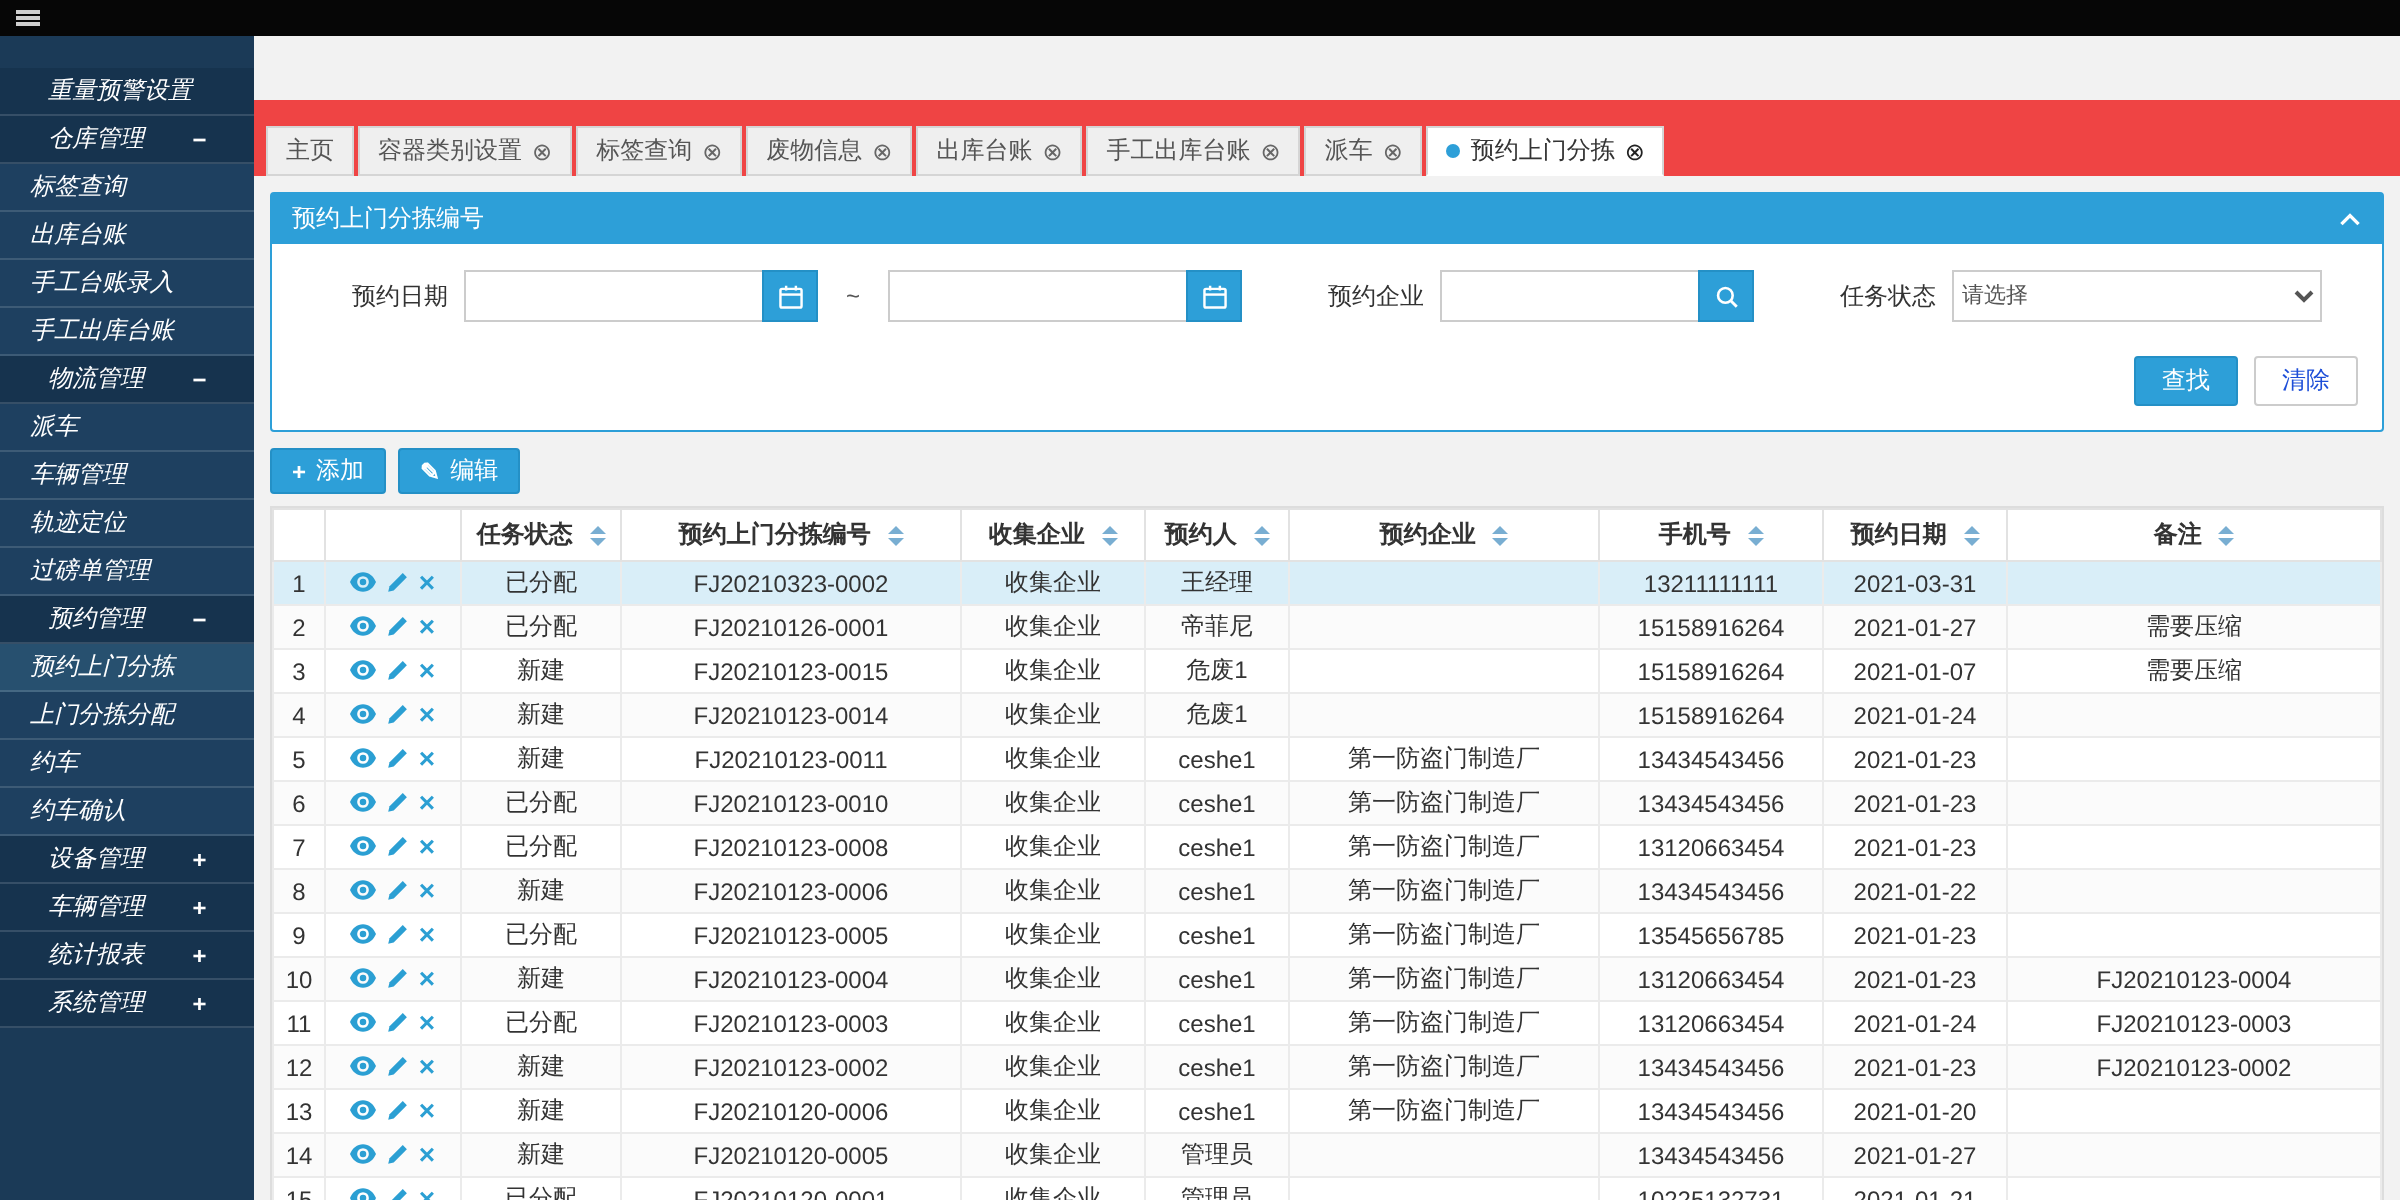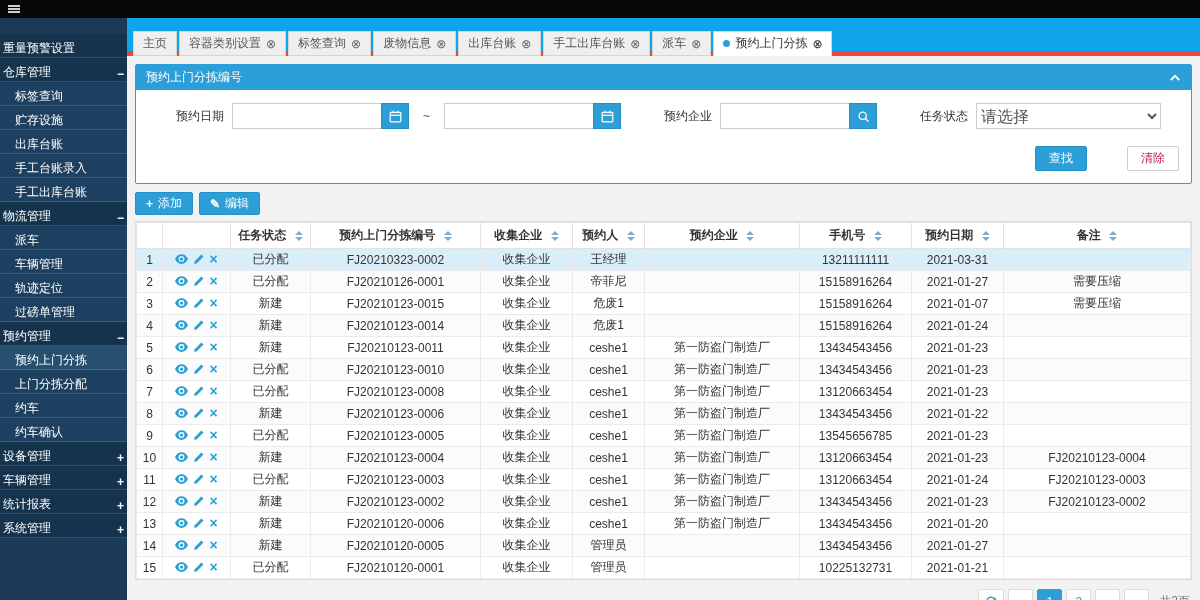--- a/index.html
+++ b/index.html
@@ -8,31 +8,31 @@
           font-family:"Liberation Sans",sans-serif;font-size:12px;color:#333;}
 
   
   .topbar{position:absolute;top:0;left:0;right:0;height:18px;background:#060606;z-index:10;
           display:flex;align-items:center;padding:0 8px;}
   .menu-glyph{width:12px;height:8px;border-top:2px solid #cfcfcf;border-bottom:2px solid #cfcfcf;position:relative;}
   .menu-glyph:after{content:"";position:absolute;left:0;right:0;top:1px;height:2px;background:#cfcfcf;}
 
   
   .sidebar{position:absolute;top:18px;left:0;bottom:0;width:127px;background:#1b3a57;padding-top:16px;}
-  .side-item{height:24px;display:flex;align-items:flex-end;justify-content:space-between;
-             padding:0 3px;color:#fff;border-bottom:1px solid rgba(255,255,255,.14);cursor:pointer;}
+  .side-item{height:24px;display:flex;align-items:center;justify-content:space-between;
+             padding:0 24px;color:#fff;border-bottom:1px solid rgba(255,255,255,.14);cursor:pointer;font-style:italic;}
   .side-item.sub{padding-left:15px;background:#1e4060;}
   .side-item.group{background:#16334e;}
   .side-item.active{background:#27506f;}
   .side-toggle{font-weight:bold;color:#fff;font-size:12px;}
 
   
   .main{position:absolute;top:18px;left:127px;right:0;bottom:0;background:#f2f2f2;}
-  .tabbar{background:#0ea5e9;padding:13px 6px 0 6px;border-bottom:5px solid #ef4444;
-          display:flex;gap:2px;height:38px;}
+  .tabbar{background:#ef4444;padding:13px 6px 0 6px;border-bottom:5px solid #ef4444;
+          display:flex;gap:2px;height:38px;margin-top:32px;}
   .tab{height:25px;display:flex;align-items:center;gap:5px;padding:0 9px;background:#efefef;
        border:1px solid #d5d5d5;color:#555;cursor:pointer;white-space:nowrap;margin-bottom:-1px;}
   .tab.active{background:#fff;border-bottom-color:#fff;color:#333;}
   .tab-dot{width:7px;height:7px;border-radius:50%;background:#2d9fd8;flex:0 0 auto;}
   .tab-close{color:#666;font-size:12px;line-height:1;}
   .tab.active .tab-close{color:#222;}
 
   .content{padding:8px;}
 
   
@@ -41,27 +41,27 @@
               justify-content:space-between;padding:0 10px;}
   .chevron{display:flex;align-items:center;cursor:pointer;}
   .panel-body{display:flex;align-items:center;padding:13px 30px 11px 30px;justify-content:space-between;}
   .fg{display:flex;align-items:center;}
   .f-label{min-width:58px;text-align:right;margin-right:8px;color:#333;}
   .tin{height:26px;border:1px solid #ccc;padding:0 6px;font-size:12px;width:150px;outline:none;
        font-family:"Liberation Sans",sans-serif;}
   .ibtn{width:28px;height:26px;background:#2d9fd8;border:1px solid #2490c6;color:#fff;cursor:pointer;
         display:flex;align-items:center;justify-content:center;margin-left:-1px;}
   .range-sep{margin:0 14px;color:#555;}
-  .tsel{height:26px;width:185px;border:1px solid #ccc;font-size:16px;color:#555;background:#fff;
+  .tsel{height:26px;width:185px;border:1px solid #ccc;font-size:11px;color:#555;background:#fff;
         font-family:"Liberation Sans",sans-serif;}
   .panel-actions{display:flex;justify-content:flex-end;gap:8px;padding:6px 12px 12px 12px;}
   .btn{height:25px;padding:0 13px;font-size:12px;border-radius:2px;cursor:pointer;
-       font-family:"Liberation Sans",sans-serif;margin-left:32px;}
+       font-family:"Liberation Sans",sans-serif;}
   .btn-primary{background:#2d9fd8;color:#fff;border:1px solid #2490c6;}
-  .btn-default{background:#fff;color:#be185d;border:1px solid #ccc;}
+  .btn-default{background:#fff;color:#1d4ed8;border:1px solid #ccc;}
 
   
   .toolbar{display:flex;gap:6px;margin:8px 0 6px 0;}
   .btn-sm{height:23px;padding:0 10px;background:#2d9fd8;color:#fff;border:1px solid #2490c6;
           border-radius:2px;display:flex;align-items:center;gap:5px;font-size:12px;cursor:pointer;
           font-family:"Liberation Sans",sans-serif;}
   .btn-sm .ic{font-weight:bold;}
 
   
   .tablewrap{background:#fff;border:1px solid #ddd;}
@@ -106,24 +106,20 @@
       <div class="side-item group">
         <span>仓库管理</span>
         <span class="side-toggle">−</span>
       </div>
 
       <div class="side-item sub">
         <span>标签查询</span>
         <span class="side-toggle"></span>
       </div>
 
-      <div class="side-item sub">
-        <span>贮存设施</span>
-        <span class="side-toggle"></span>
-      </div>
 
 
       <div class="side-item sub">
         <span>出库台账</span>
         <span class="side-toggle"></span>
       </div>
 
       <div class="side-item sub">
         <span>手工台账录入</span>
         <span class="side-toggle"></span>

